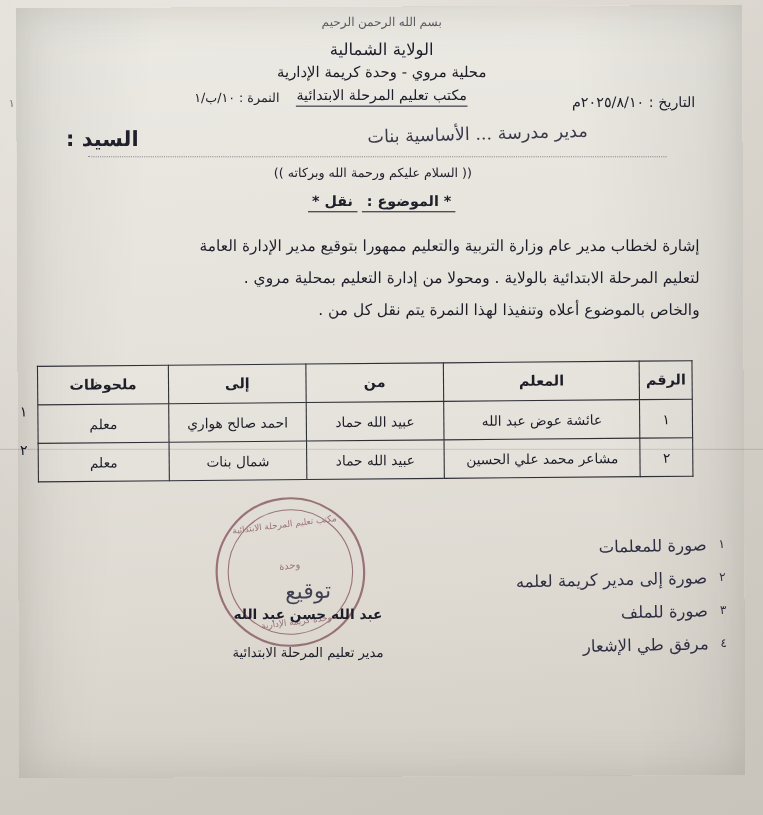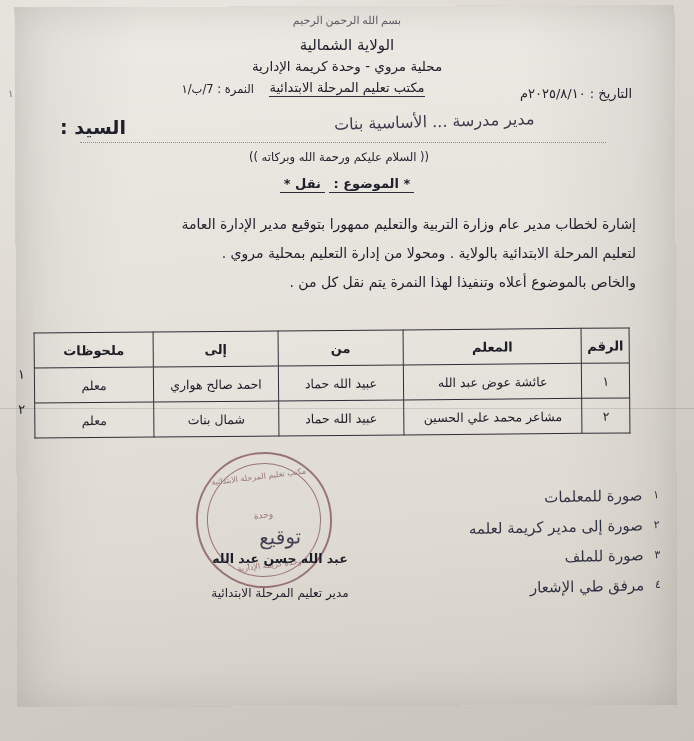--- a/index.html
+++ b/index.html
@@ -53,21 +53,21 @@
   }
 
   .basmala {
     position: absolute;
     top: 14px;
     left: 0;
     right: 0;
     text-align: center;
     font-size: 11px;
     color: #2b2b3a;
-    font-family: Liberation Serif, serif;
+    font-family: Liberation Sans, sans-serif;
     opacity: 0.75;
     letter-spacing: 0.5px;
   }
 
   .hdr {
     position: absolute;
     left: 0;
     right: 0;
     text-align: center;
     font-weight: normal;
@@ -308,21 +308,21 @@
     <div class="basmala">بسم الله الرحمن الرحيم</div>
 
     <div class="hdr hdr-1">الولاية الشمالية</div>
     <div class="hdr hdr-2">محلية مروي - وحدة كريمة الإدارية</div>
     <div class="hdr hdr-3">
       <span class="ul">مكتب تعليم المرحلة الابتدائية</span>
     </div>
 
     <div class="meta-left">
       <span>النمرة :</span>
-      <span>7/ب/١</span>
+      <span>١٠/ب/١</span>
     </div>
     <div class="meta-right">
       <span>التاريخ :</span>
       <span>٢٠٢٥/٨/١٠م</span>
     </div>
 
     <div class="to-line">
       <span class="to-label">السيد :</span>
       <span class="to-hand">مدير مدرسة ... الأساسية بنات</span>
       <span class="dots"></span>

